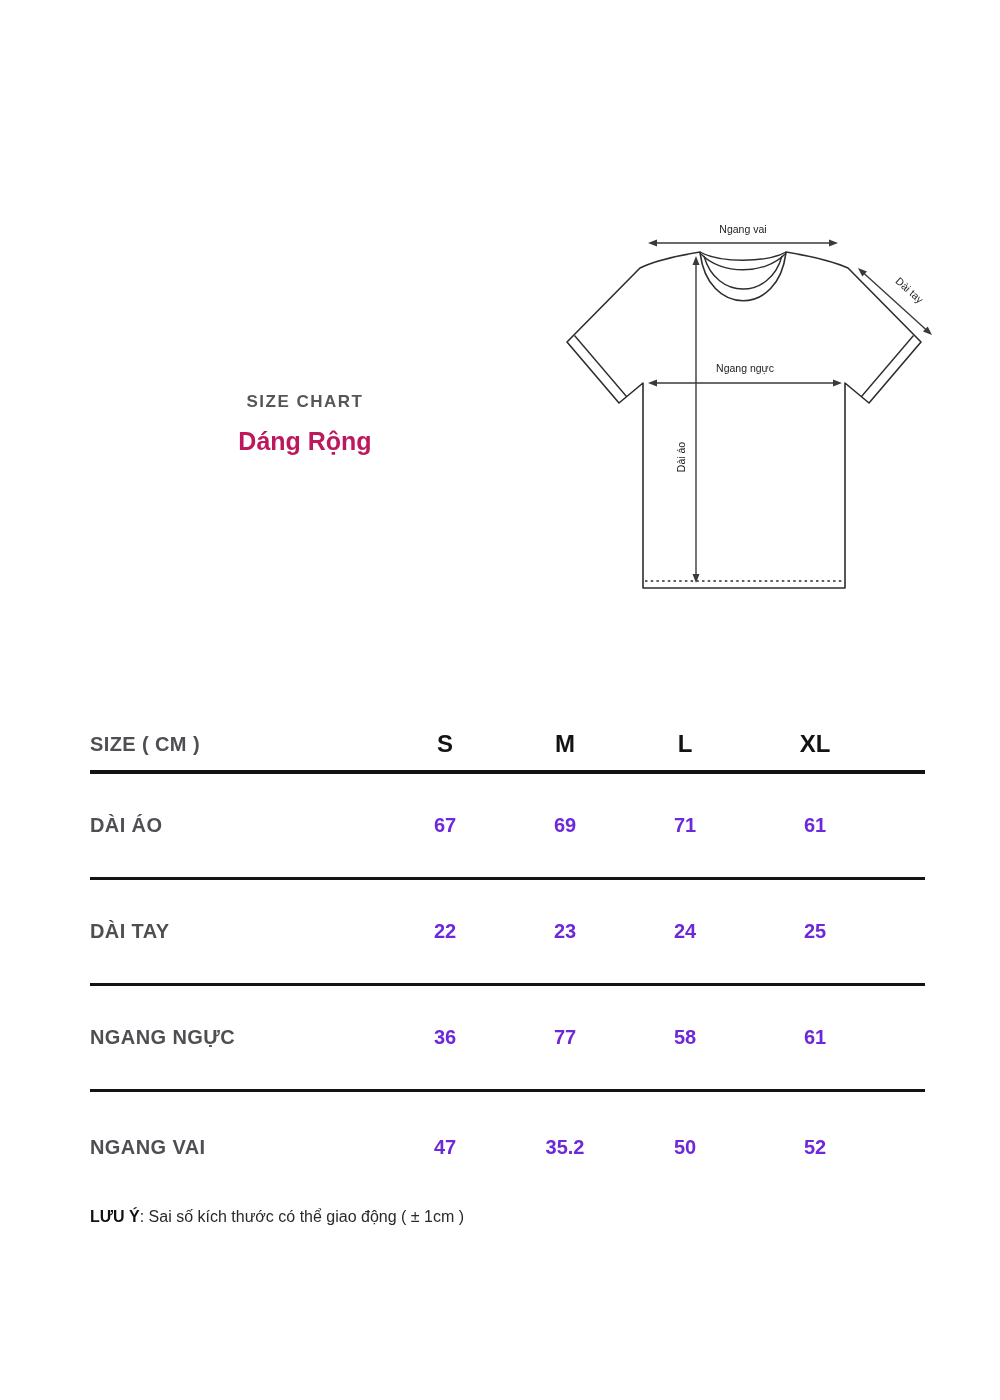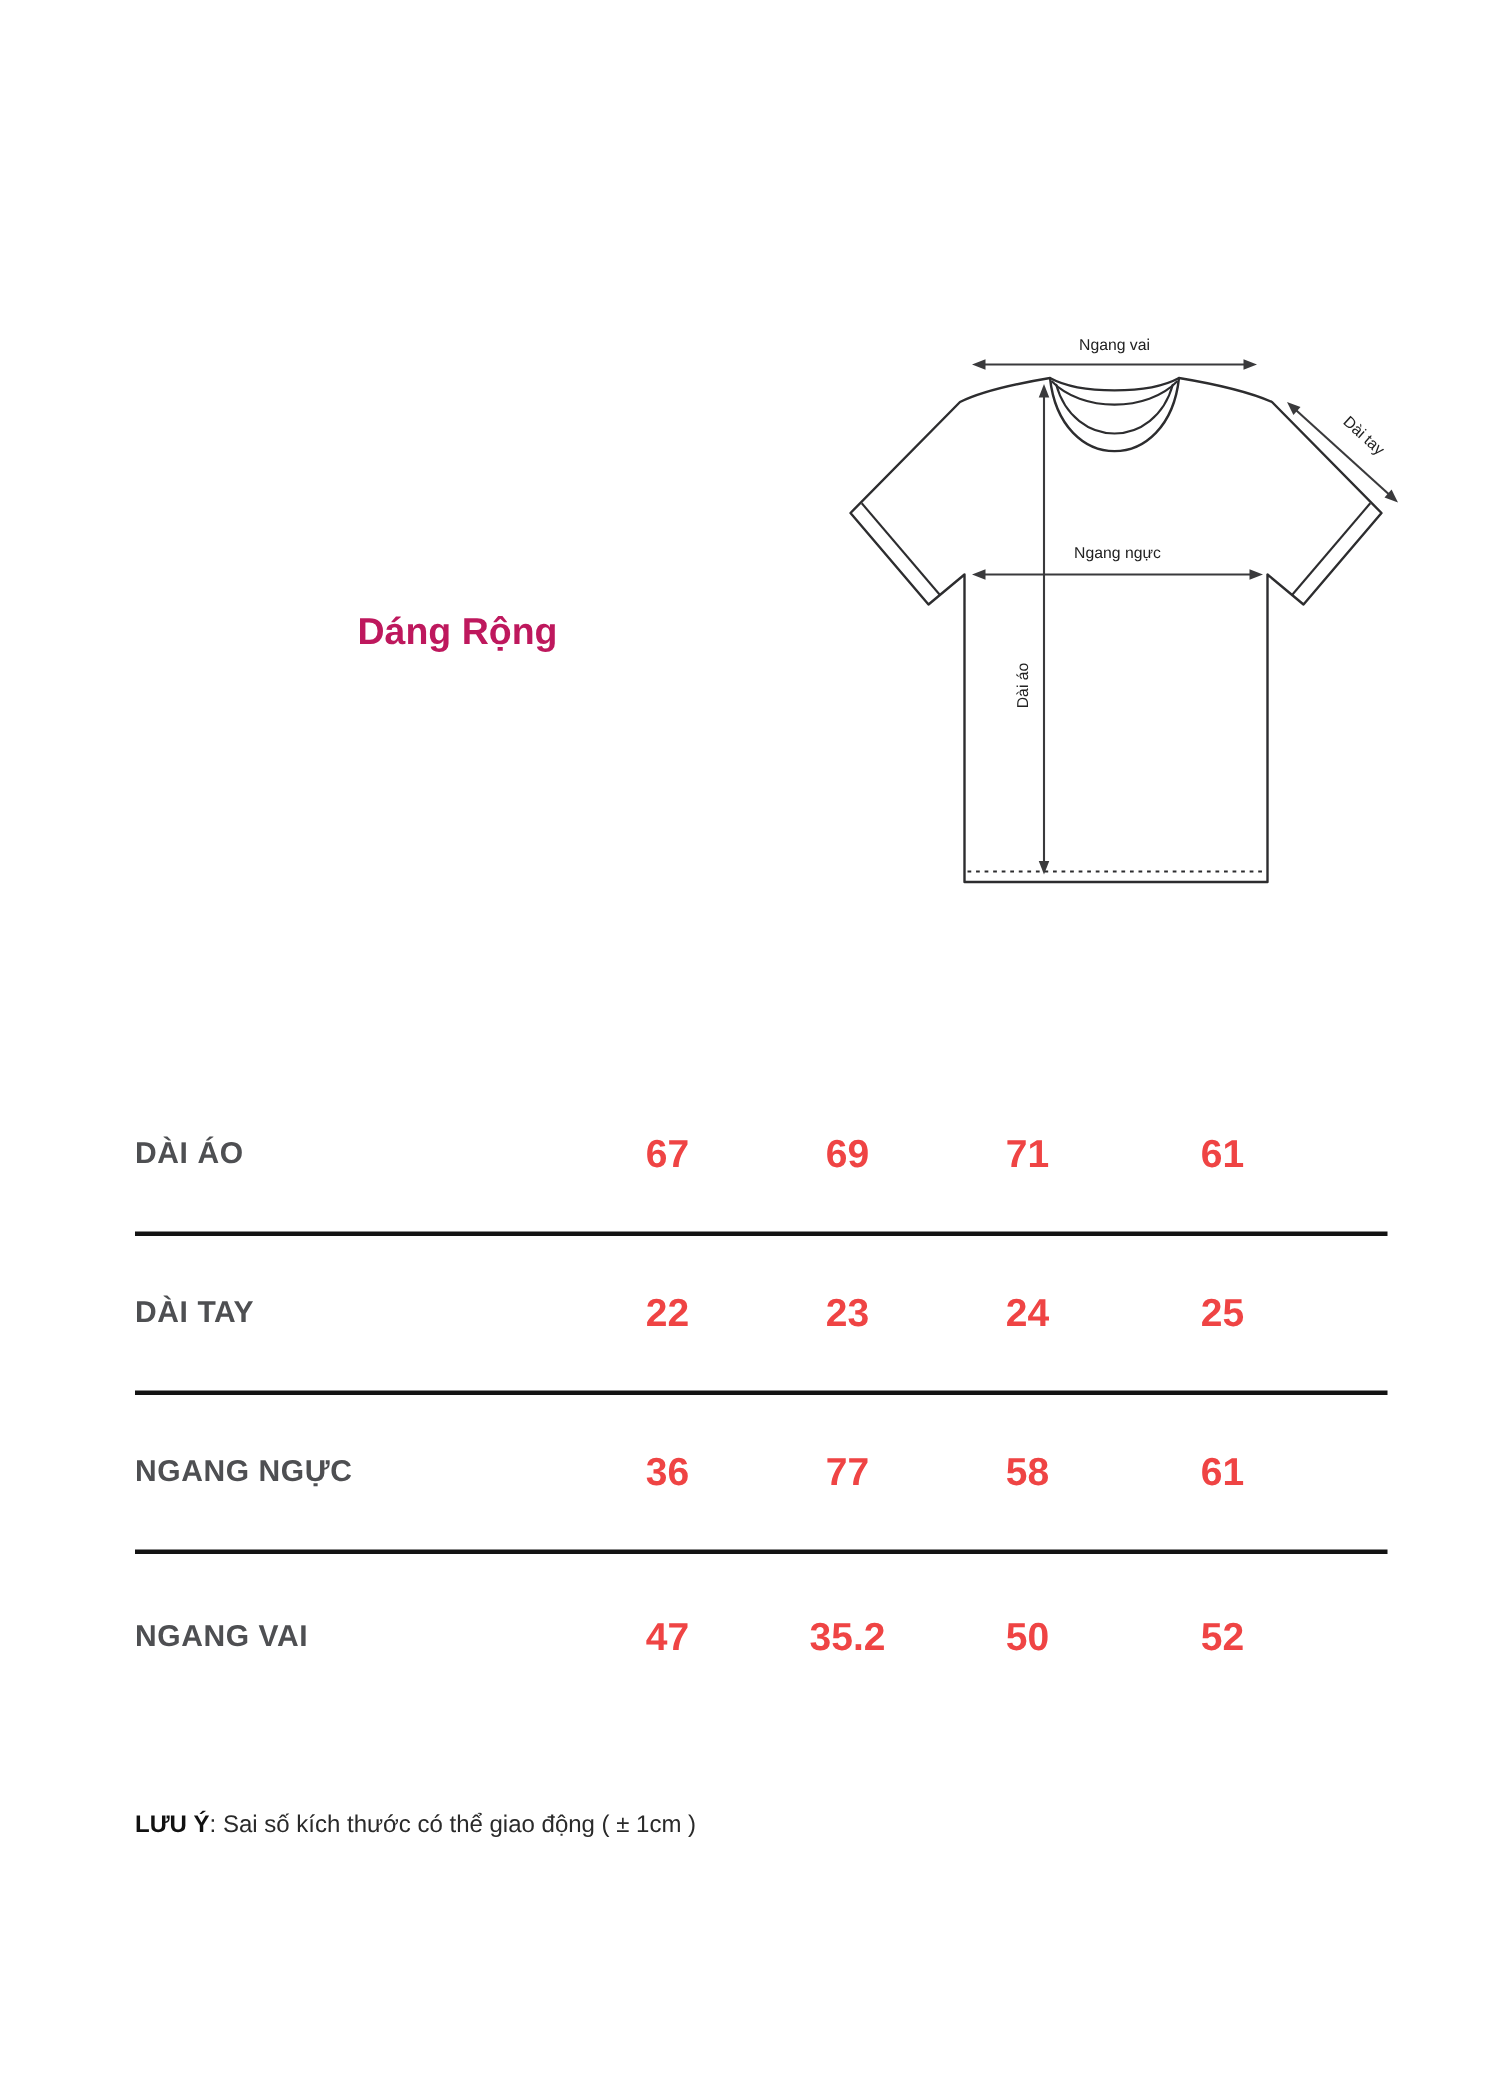--- a/index.html
+++ b/index.html
@@ -26,32 +26,33 @@
   .diagram text     { font-family:"Liberation Sans", sans-serif; font-size:10.5px; fill:#222; }
 
   
   .size-table { position:absolute; left:90px; top:718px; width:835px; }
   .t-row  { display:grid; grid-template-columns:295px 120px 120px 120px 140px; align-items:center; }
   .t-head { height:56px; border-bottom:4px solid #131313; }
   .t-data { height:106px; border-bottom:3px solid #131313; }
   .t-data.last { border-bottom:none; height:110px; }
   .t-label { font-size:20px; font-weight:700; color:#4e4f52; letter-spacing:0.4px; }
   .t-size  { font-size:24px; font-weight:700; color:#131313; text-align:center; }
-  .t-val   { font-size:26px; font-weight:700; color:#ef4444; text-align:center; }
+  .t-val   { font-size:20px; font-weight:700; color:#6d28d9; text-align:center; }
 
   
   .note { position:absolute; left:90px; top:1208px; font-size:16px; color:#2a2a2a; }
   .note .note-bold { font-weight:700; color:#111; }
 </style>
 </head>
 <body>
 
 <div class="page">
 
   <div class="heading-block">
+    <div class="eyebrow">SIZE CHART</div>
     <div class="subtitle">Dáng Rộng</div>
   </div>
 
   <svg class="diagram" viewBox="0 0 400 420">
 
     <path class="outline" d="M 85,73 C 101,65 127,60 145,57 C 152,122 224,122 231,57 C 249,60 275,65 293,73
          L 366,147 L 314,208 L 290,188 L 290,393 L 88,393 L 88,188 L 64,208 L 12,147 Z"></path>
 
     <path class="thin" d="M 145,57 C 165,68 211,68 231,57"></path>
     <path class="thin" d="M 146,59 C 166,80 210,80 230,59"></path>
@@ -86,20 +87,27 @@
     <g>
       <line class="arrow" x1="308" y1="77.5" x2="372" y2="135.5"></line>
       <polygon class="ah" points="303,73 307.3,81.6 312,76.4"></polygon>
       <polygon class="ah" points="377,140 368,136.6 372.7,131.4"></polygon>
       <text transform="translate(352,98) rotate(42)" text-anchor="middle">Dài tay</text>
     </g>
   </svg>
 
   <div class="size-table">
 
+    <div class="t-row t-head">
+      <div class="t-label">SIZE ( CM )</div>
+      <div class="t-size">S</div>
+      <div class="t-size">M</div>
+      <div class="t-size">L</div>
+      <div class="t-size">XL</div>
+    </div>
 
     <div class="t-row t-data">
       <div class="t-label">DÀI ÁO</div>
       <div class="t-val">67</div>
       <div class="t-val">69</div>
       <div class="t-val">71</div>
       <div class="t-val">61</div>
     </div>
 
     <div class="t-row t-data">

